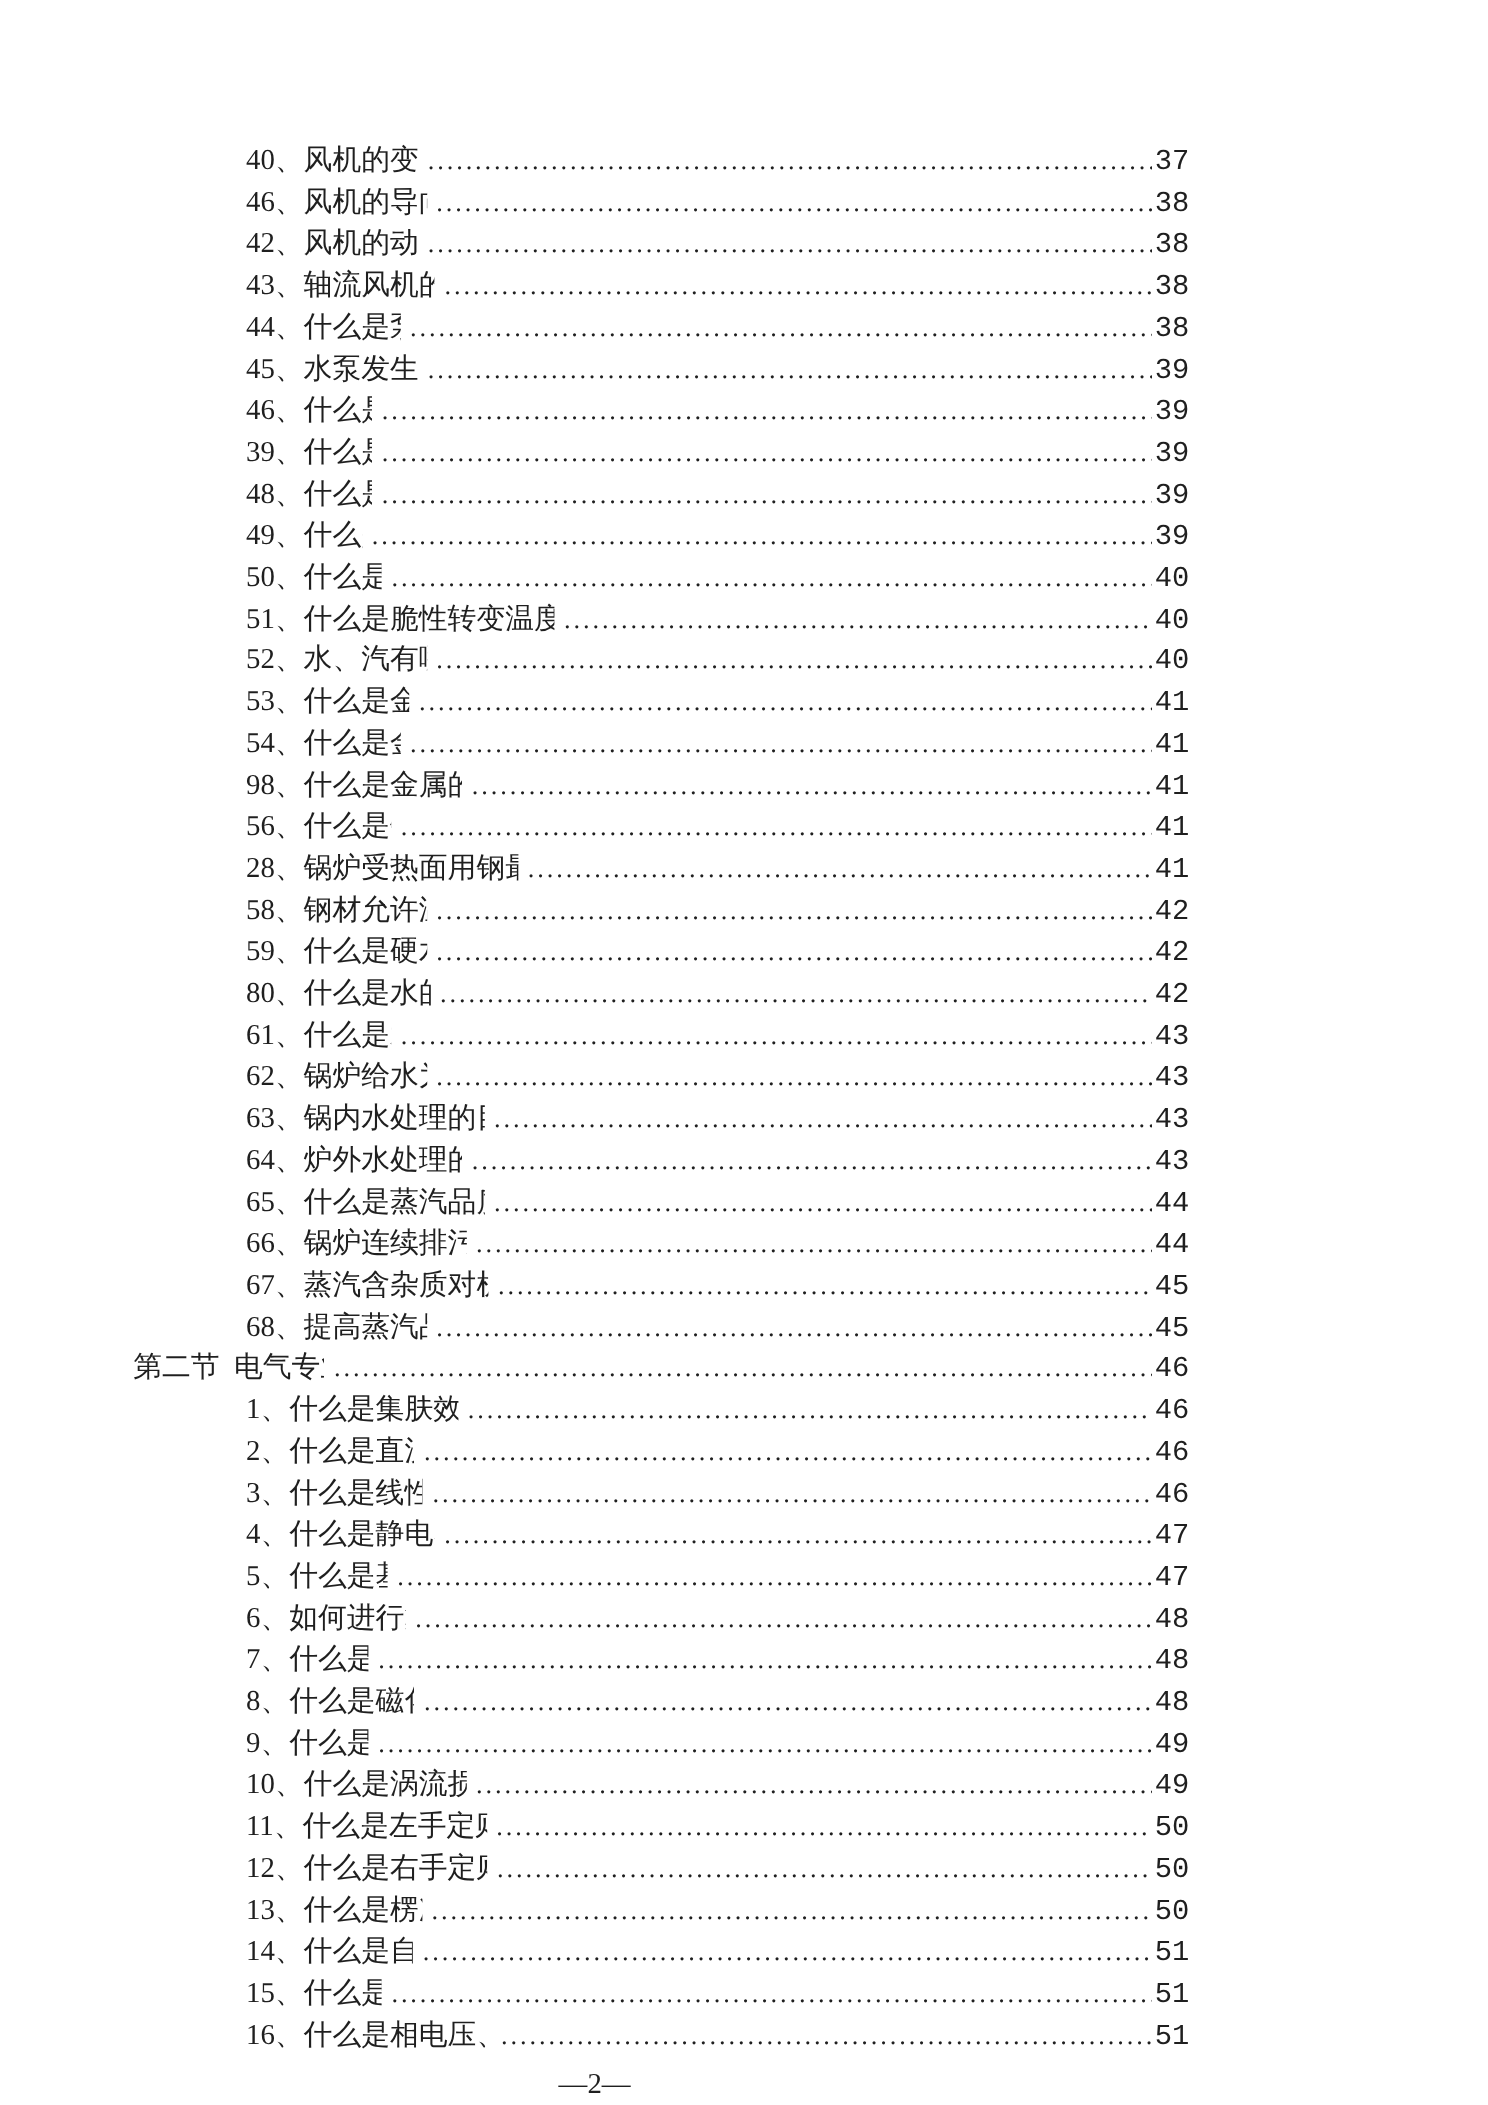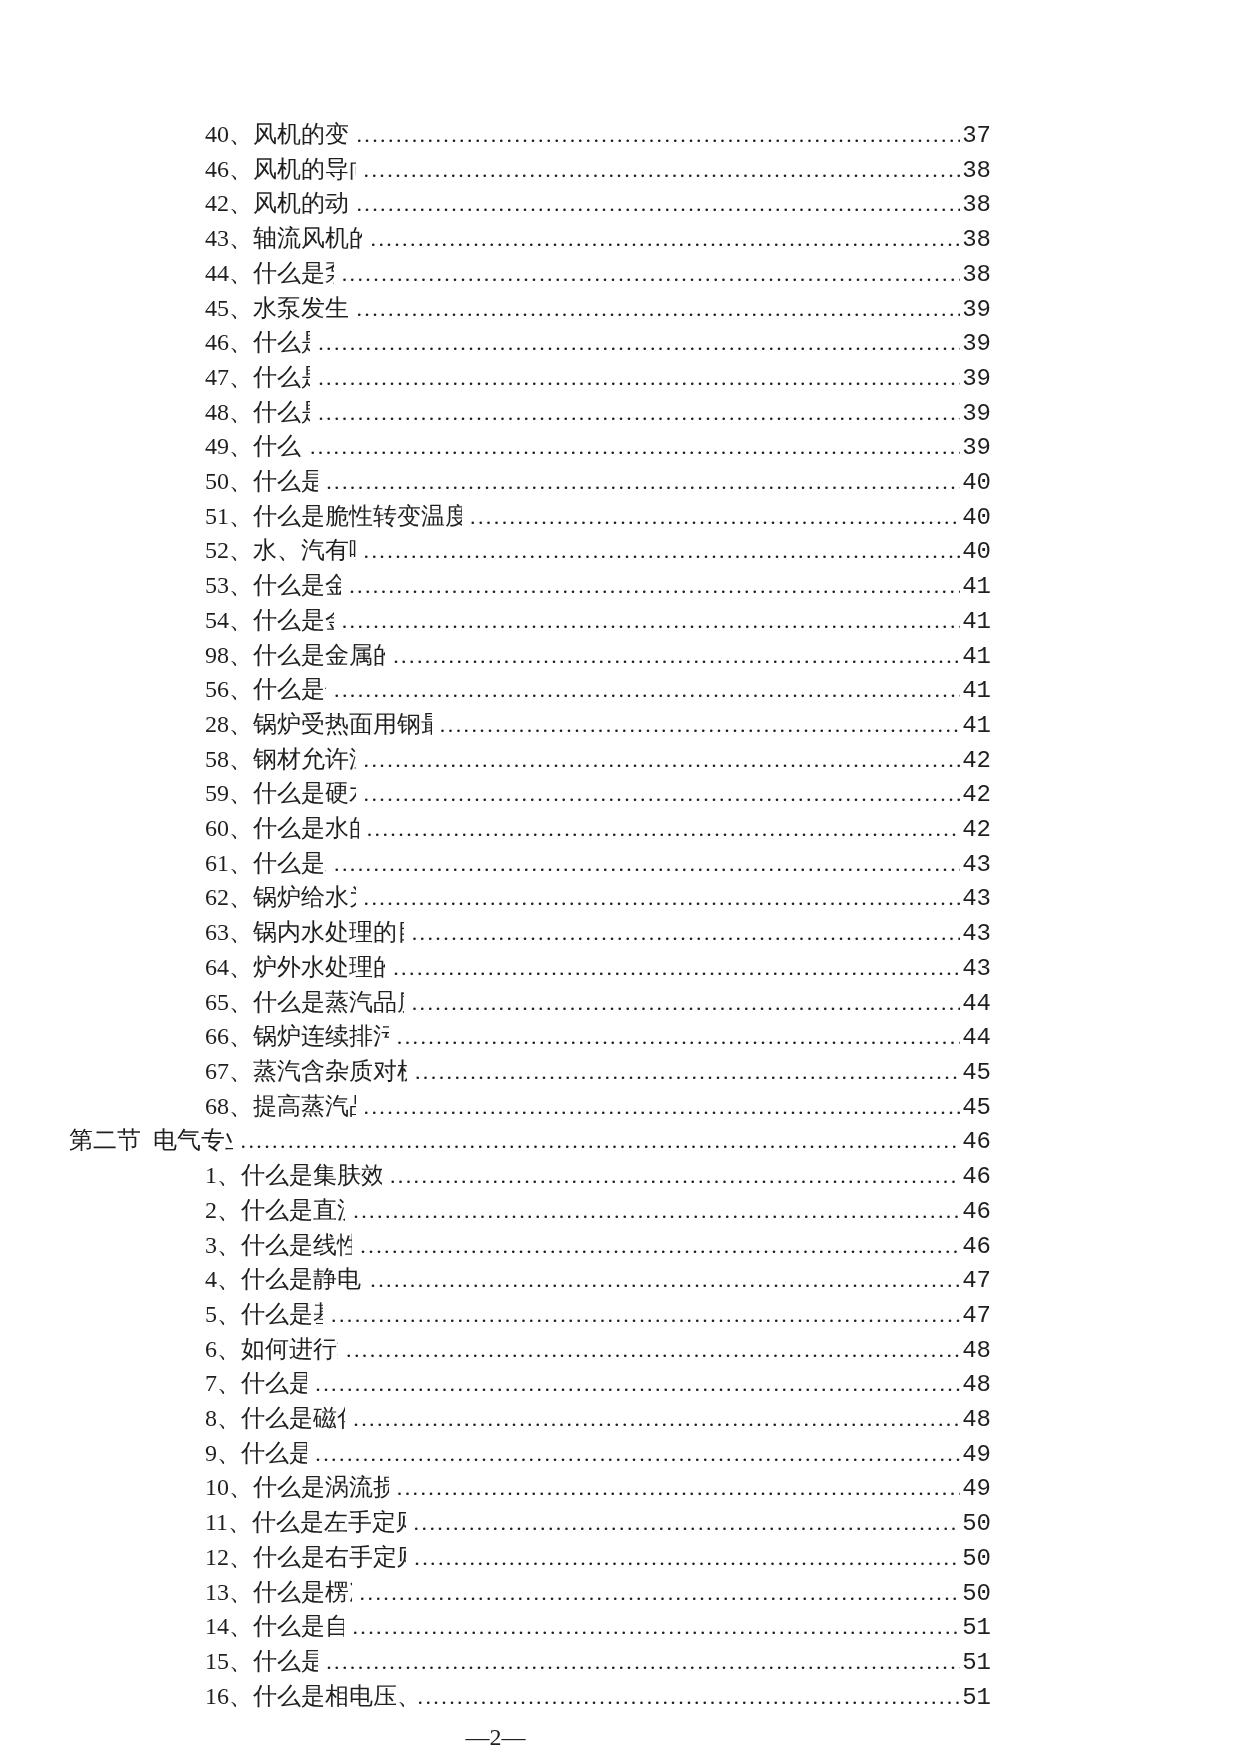--- a/index.html
+++ b/index.html
@@ -20,21 +20,21 @@
     width:100%;
   }
   .row{
     display:flex;
     align-items:baseline;
     line-height:32.7px;
     font-size:24px;
     white-space:nowrap;
   }
   .row.item{padding-left:205px;}
-  .row.section{padding-left:69px;}
+  .row.section{padding-left:111px;}
   .num{white-space:pre;flex:0 0 auto;}
   .row.section .num{margin-right:12px;}
   .title{flex:0 1 auto;overflow:hidden;}
   .leader{
     flex:1 1 auto;
     overflow:hidden;
     white-space:nowrap;
     margin-left:8px;
     margin-right:2px;
     letter-spacing:2.4px;
@@ -96,21 +96,21 @@
   </div>
 
   <div class="row item">
     <span class="num">46、</span>
     <span class="title">什么是热应力?</span>
     <span class="leader">............................................................................................................................................................................................................................</span>
     <span class="pagenum">39</span>
   </div>
 
   <div class="row item">
-    <span class="num">47、</span>
+    <span class="num">39、</span>
     <span class="title">什么是热冲击?</span>
     <span class="leader">............................................................................................................................................................................................................................</span>
     <span class="pagenum">39</span>
   </div>
 
   <div class="row item">
     <span class="num">48、</span>
     <span class="title">什么是热疲劳?</span>
     <span class="leader">............................................................................................................................................................................................................................</span>
     <span class="pagenum">39</span>
@@ -187,21 +187,21 @@
   </div>
 
   <div class="row item">
     <span class="num">59、</span>
     <span class="title">什么是硬水、软水、除盐水?</span>
     <span class="leader">............................................................................................................................................................................................................................</span>
     <span class="pagenum">42</span>
   </div>
 
   <div class="row item">
-    <span class="num">60、</span>
+    <span class="num">80、</span>
     <span class="title">什么是水的硬度?单位是什么?</span>
     <span class="leader">............................................................................................................................................................................................................................</span>
     <span class="pagenum">42</span>
   </div>
 
   <div class="row item">
     <span class="num">61、</span>
     <span class="title">什么是水的含氧量?</span>
     <span class="leader">............................................................................................................................................................................................................................</span>
     <span class="pagenum">43</span>

